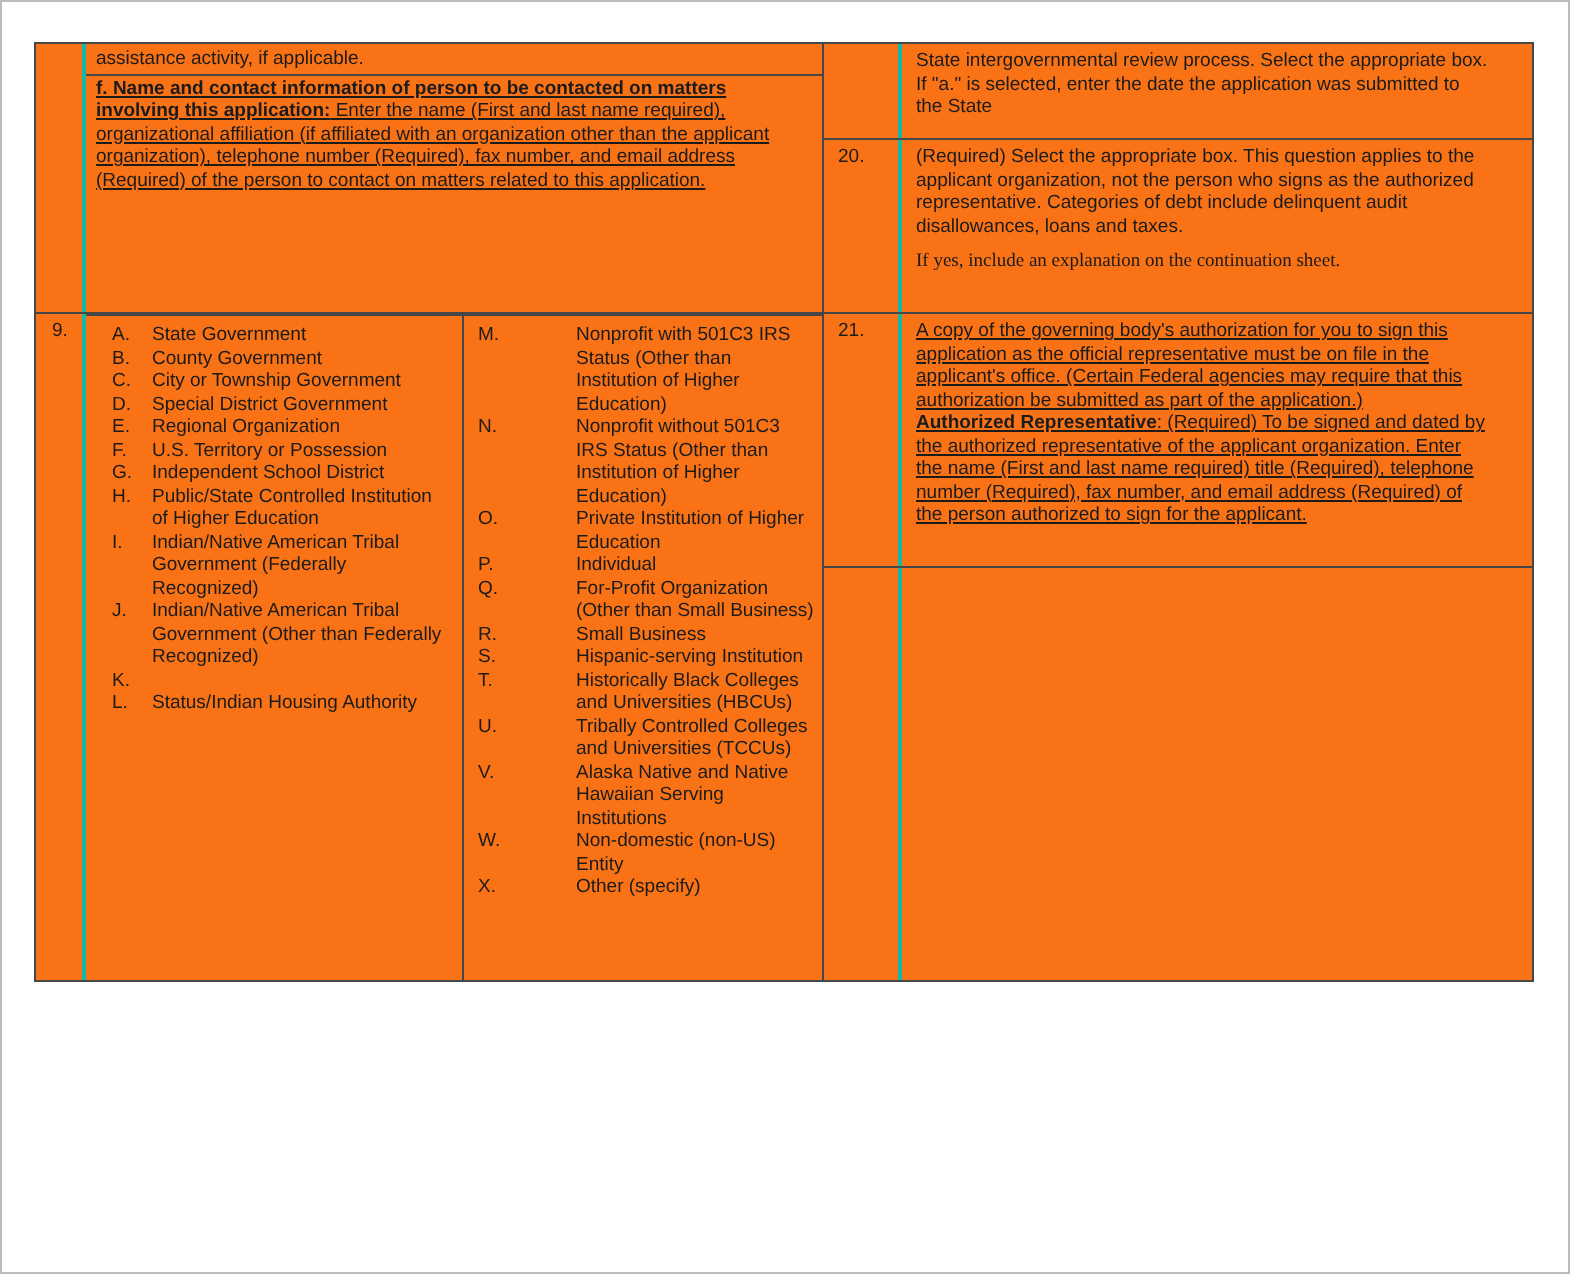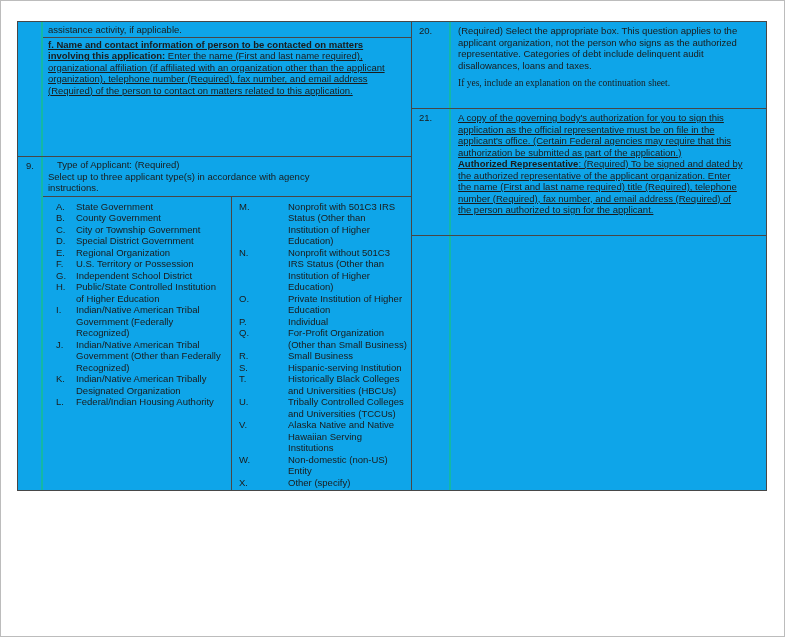--- a/index.html
+++ b/index.html
@@ -11,21 +11,21 @@
     line-height:11.5px;
     color:#1b1b1b;
     position:relative;
     overflow:hidden;
   }
   .frame { position:absolute; inset:0; border:1px solid #bcbcbc; }
   .tbl {
     position:absolute; left:16px; top:20px;
     width:750px; height:470px;
     border:1px solid #474747;
-    display:flex; background:#0ea5e9;
+    display:flex; background:#f97316;
   }
   .half { display:flex; flex-direction:column; height:100%; overflow:hidden; }
   .halfL { width:394px; border-right:1px solid #474747; }
   .halfR { flex:1; }
   .row { display:flex; width:100%; overflow:hidden; }
   .num { flex:none; border-right:2px solid #14b8a6; padding:3px 0 0 8px; overflow:hidden; }
   .halfL .num { width:25px; }
   .halfR .num { width:39px; padding-left:7px; }
   .content { flex:1; min-width:0; overflow:hidden; }
   .rowLA { height:135px; border-bottom:1px solid #474747; }
@@ -67,24 +67,20 @@
         <div class="content colflex">
           <div class="tail">assistance activity, if applicable.</div>
           <div class="fblock">
             <p><b>f. Name and contact information of person to be contacted on matters involving this application:</b><span> Enter the name (First and last name required), organizational affiliation (if affiliated with an organization other than the applicant organization), telephone number (Required), fax number, and email address (Required) of the person to contact on matters related to this application.</span></p>
           </div>
         </div>
       </div>
       <div class="row rowLB">
         <div class="num">9.</div>
         <div class="content item9">
-          <div class="i9head">
-            <div class="i9title">Type of Applicant: (Required)</div>
-            <div class="i9sub">Select up to three applicant type(s) in accordance with agency instructions.</div>
-          </div>
           <div class="listbox">
             <div class="listcol listcolL">
               <div class="li">
                   <span class="lt">A.</span>
                   <span class="lx">State Government</span>
                 </div>
               <div class="li">
                   <span class="lt">B.</span>
                   <span class="lx">County Government</span>
                 </div>
@@ -115,25 +111,24 @@
               <div class="li">
                   <span class="lt">I.</span>
                   <span class="lx">Indian/Native American Tribal Government (Federally Recognized)</span>
                 </div>
               <div class="li">
                   <span class="lt">J.</span>
                   <span class="lx">Indian/Native American Tribal Government (Other than Federally Recognized)</span>
                 </div>
               <div class="li">
                   <span class="lt">K.</span>
-                  <span class="lx">Indian/Native American Tribally Designated Organization</span>
                 </div>
               <div class="li">
                   <span class="lt">L.</span>
-                  <span class="lx">Federal/Indian Housing Authority</span>
+                  <span class="lx">Status/Indian Housing Authority</span>
                 </div>
             </div>
             <div class="listcol listcolR">
               <div class="li">
                   <span class="lt">M.</span>
                   <span class="lx">Nonprofit with 501C3 IRS Status (Other than Institution of Higher Education)</span>
                 </div>
               <div class="li">
                   <span class="lt">N.</span>
                   <span class="lx">Nonprofit without 501C3 IRS Status (Other than Institution of Higher Education)</span>
@@ -178,20 +173,26 @@
                   <span class="lt">X.</span>
                   <span class="lx">Other (specify)</span>
                 </div>
             </div>
           </div>
         </div>
       </div>
     </div>
 
     <div class="half halfR">
+      <div class="row rowRA">
+        <div class="num"></div>
+        <div class="content padR">
+          <div class="contA">State intergovernmental review process. Select the appropriate box.  If "a." is selected, enter the date the application was submitted to the State</div>
+        </div>
+      </div>
       <div class="row rowRB">
         <div class="num">20.</div>
         <div class="content padR">
           <div>(Required) Select the appropriate box. This question applies to the applicant organization, not the person who signs as the authorized representative. Categories of debt include delinquent audit disallowances, loans and taxes.</div>
           <div class="note">If yes, include an explanation on the continuation sheet.</div>
         </div>
       </div>
       <div class="row rowRC">
         <div class="num">21.</div>
         <div class="content padR">

